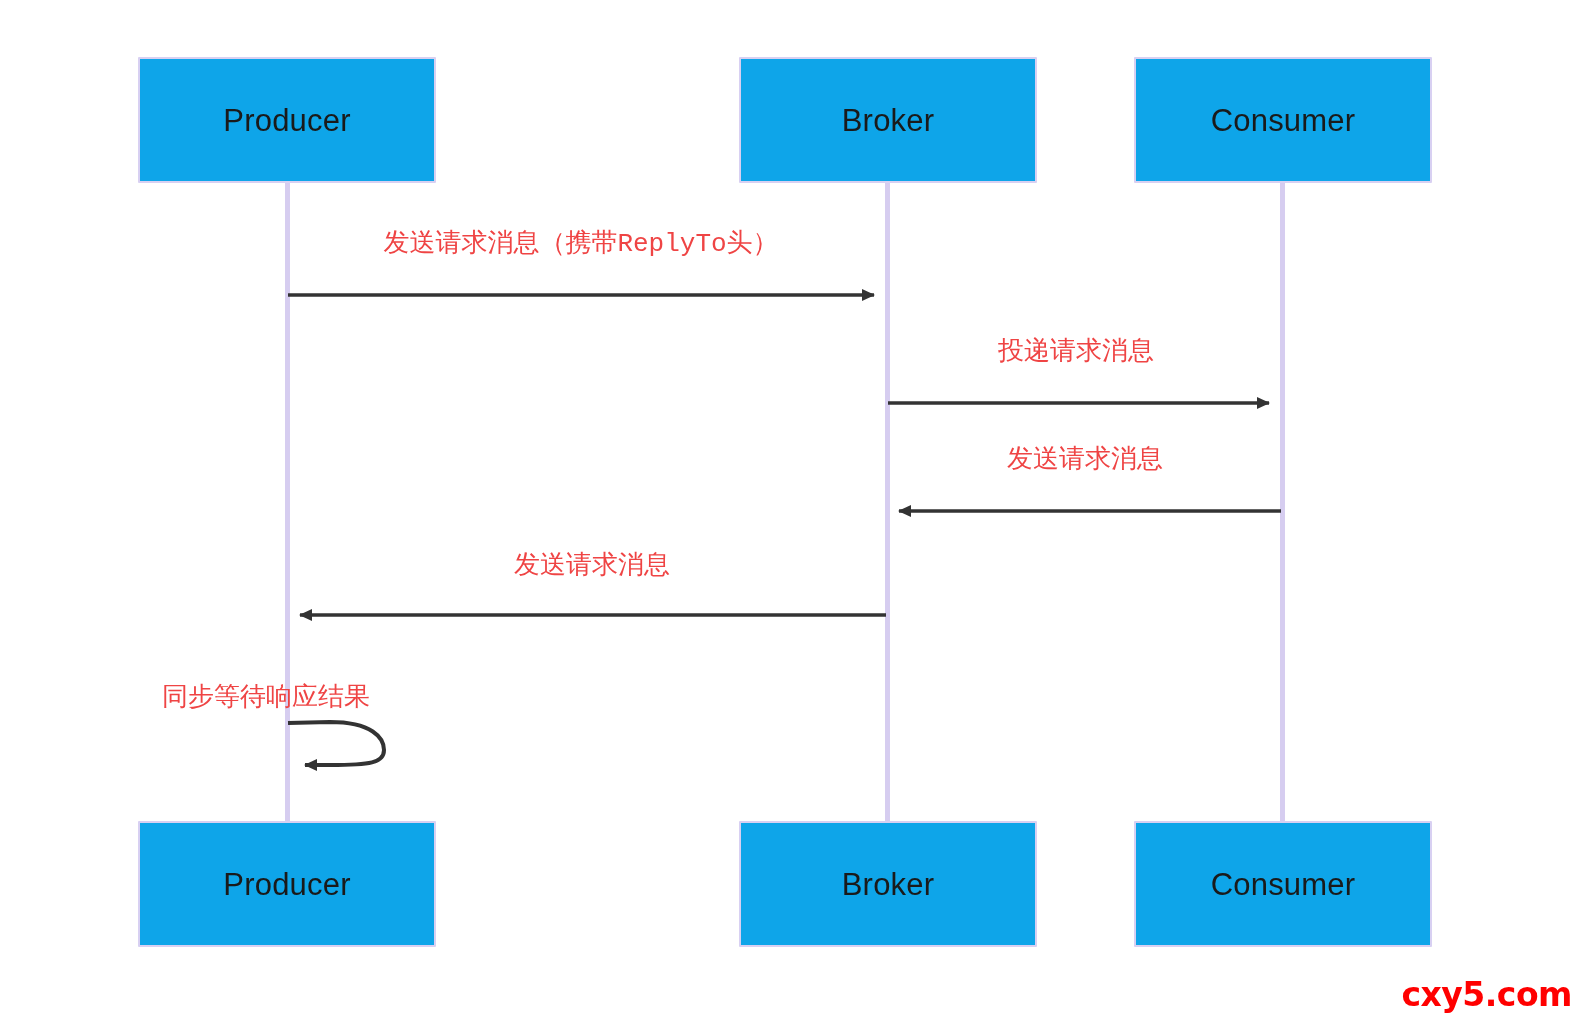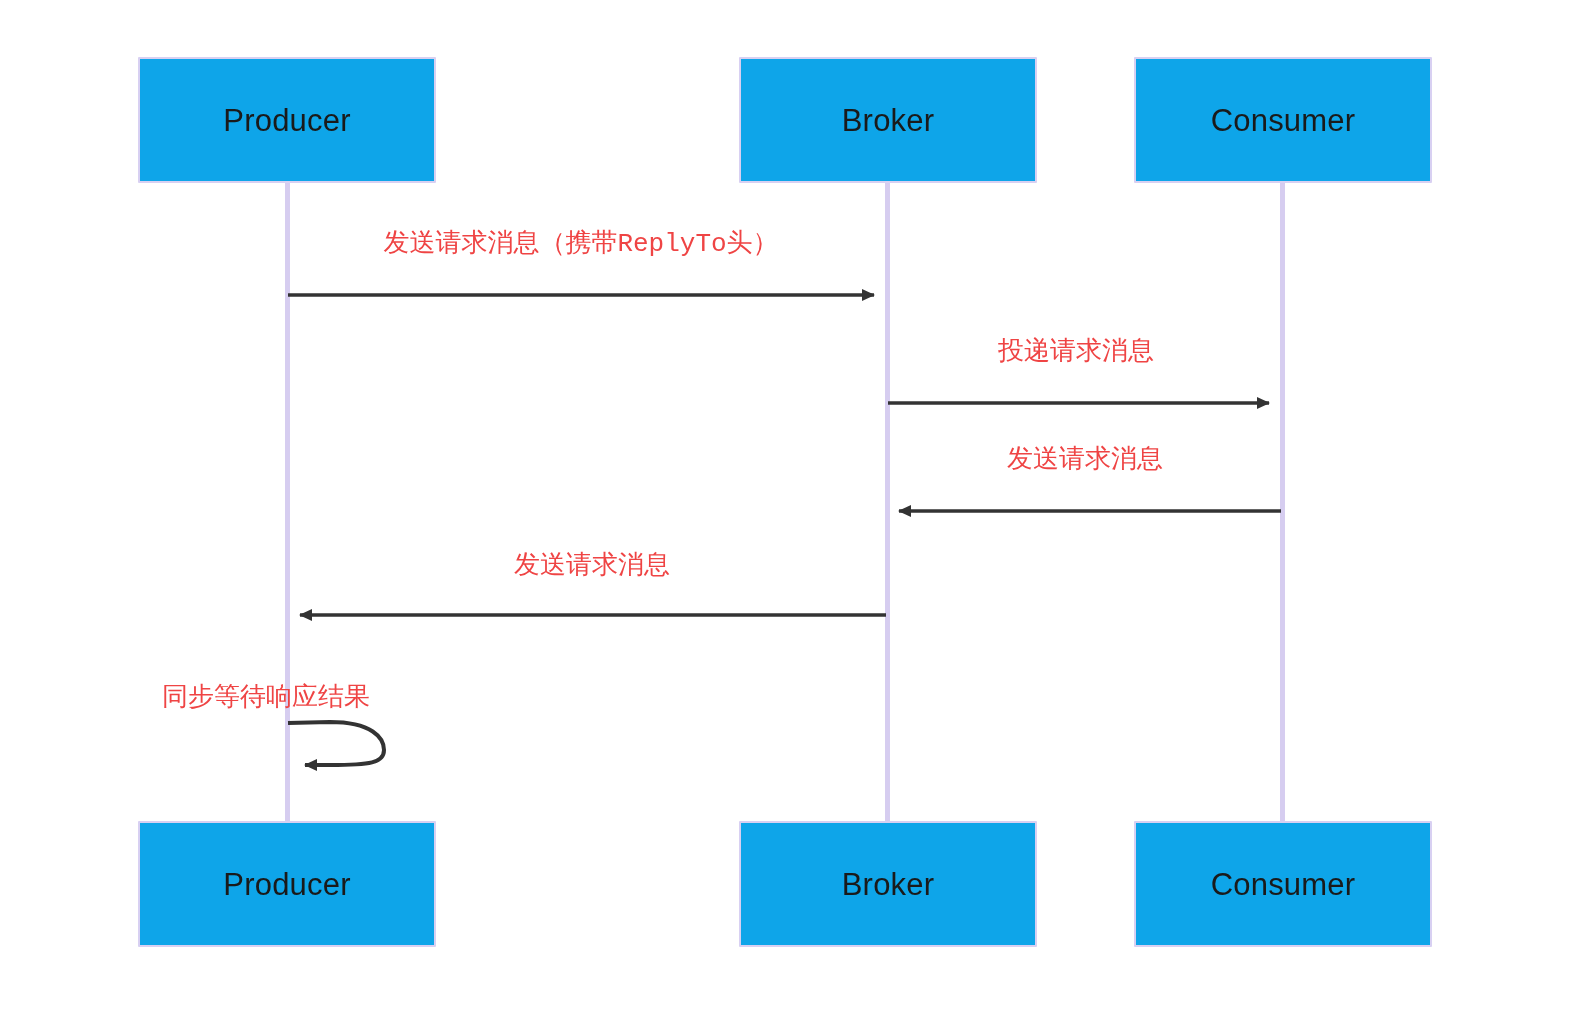--- a/index.html
+++ b/index.html
@@ -145,14 +145,15 @@
   </div>
 
   <div class="participant-box" style="left:739px; top:821px; width:298px; height:126px;">
     <span class="participant-label">Broker</span>
   </div>
 
   <div class="participant-box" style="left:1134px; top:821px; width:298px; height:126px;">
     <span class="participant-label">Consumer</span>
   </div>
 
+  <div class="watermark">cxy5.com</div>
 
 </div>
 
 </body></html>

